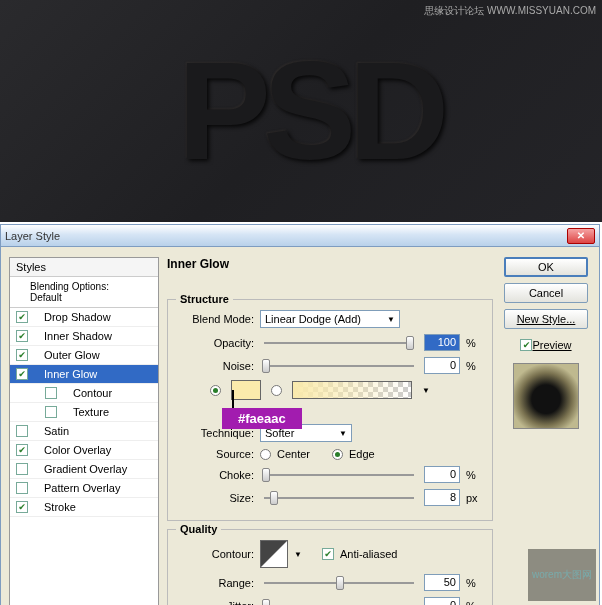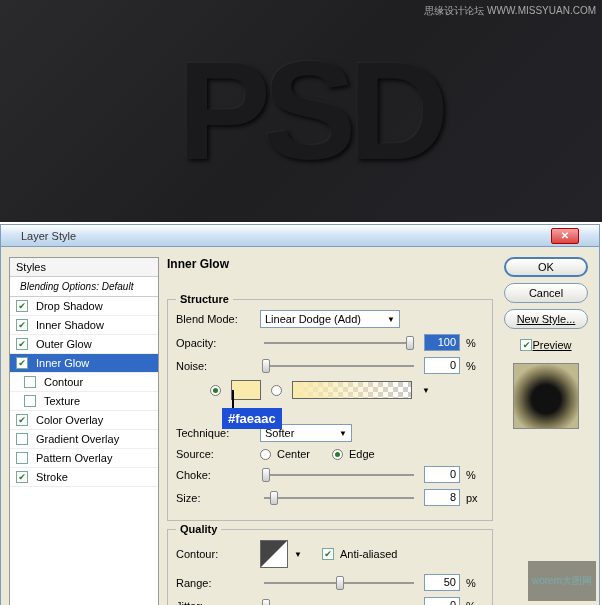--- a/index.html
+++ b/index.html
@@ -1,61 +1,61 @@
 <!DOCTYPE html>
 <html><head>
 <meta charset="utf-8">
 <style>
   * { box-sizing: border-box; margin: 0; padding: 0; font-family: Tahoma, sans-serif; font-size: 11px; }
   body { background: #fff; width: 602px; }
   .preview-img { width: 602px; height: 222px; background: linear-gradient(135deg, #2a2a2d 0%, #1f1f22 50%, #242428 100%); position: relative; display: flex; align-items: center; justify-content: center; padding-left: 17px; }
   .psd-text { font-size: 140px; font-weight: 900; font-family: Arial Black, sans-serif; color: #1a1a1c; text-shadow: 2px 2px 4px rgba(0,0,0,0.8), -1px -1px 2px rgba(80,70,60,0.3); letter-spacing: -8px; }
   .watermark-top { position: absolute; top: 4px; right: 6px; color: #aaa; font-size: 10px; }
   .dialog { width: 600px; border: 1px solid #7e9cc0; background: #ece9d8; margin-top: 2px; }
-  .titlebar { height: 22px; background: linear-gradient(#fff, #d6e5f5 45%, #b9d1ea); display: flex; align-items: center; padding: 0 20px; border-bottom: 1px solid #7e9cc0; }
+  .titlebar { height: 22px; background: linear-gradient(#fff, #d6e5f5 45%, #b9d1ea); display: flex; align-items: center; padding: 0 4px; border-bottom: 1px solid #7e9cc0; }
   .titlebar span { color: #333; }
   .titlebar .spacer { flex: 1; }
   .close-btn { width: 28px; height: 16px; background: linear-gradient(#f5a3a3, #d44); border: 1px solid #a00; border-radius: 2px; display: flex; align-items: center; justify-content: center; color: #fff; font-weight: bold; font-size: 10px; cursor: pointer; }
   .body { display: flex; padding: 10px 8px; gap: 8px; }
   .styles-panel { width: 150px; border: 1px solid #999; background: #fff; }
   .styles-header { padding: 3px 6px; border-bottom: 1px solid #ccc; background: #f5f5f5; }
-  .styles-sub { padding: 4px 10px; border-bottom: 1px solid #ccc; background: #fff; font-size: 10px; font-style: italic; }
-  .style-item { padding: 3px 6px; border-bottom: 1px solid #eee; display: flex; align-items: center; gap: 8px; cursor: pointer; }
+  .styles-sub { padding: 4px 20px; border-bottom: 1px solid #ccc; background: #fff; font-size: 10px; }
+  .style-item { padding: 3px 6px; border-bottom: 1px solid #eee; display: flex; align-items: center; gap: 16px; cursor: pointer; }
   .style-item.selected { background: #316ac5; color: #fff; }
-  .style-item.indent { padding-left: 14px; }
+  .style-item.indent { padding-left: 35px; }
   .chk { width: 12px; height: 12px; border: 1px solid #7a9; background: #fff; display: inline-flex; align-items: center; justify-content: center; font-size: 9px; color: #2a7e2a; }
   .chk.checked::before { content: "✔"; }
   .main-panel { flex: 1; }
   .section-title { font-weight: bold; font-size: 12px; margin-bottom: 4px; }
   .groupbox { border: 1px solid #bbb; padding: 10px 8px 8px; margin-bottom: 8px; position: relative; }
   .groupbox .legend { position: absolute; top: -7px; left: 8px; background: #ece9d8; padding: 0 4px; font-weight: bold; }
   .row { display: flex; align-items: center; margin-bottom: 6px; gap: 6px; }
-  .row label { width: 78px; }
+  .row label { width: 78px; text-align: right; }
   .select { border: 1px solid #7f9db9; background: #fff; padding: 1px 4px; height: 18px; display: flex; align-items: center; gap: 0; cursor: pointer; }
   .select .arrow { margin-left: auto; font-size: 8px; }
   .slider { flex: 1; height: 16px; position: relative; display: flex; align-items: center; }
   .slider .track { height: 2px; background: #999; flex: 1; margin: 0 4px; }
   .slider .thumb { width: 8px; height: 14px; background: linear-gradient(#fff,#ccc); border: 1px solid #888; border-radius: 2px; position: absolute; top: 1px; cursor: pointer; }
   .numbox { width: 36px; height: 17px; border: 1px solid #7f9db9; background: #fff; text-align: right; padding: 1px 3px; }
   .numbox.sel { background: #316ac5; color: #fff; }
   .unit { width: 18px; }
   .radio { width: 11px; height: 11px; border: 1px solid #777; border-radius: 50%; display: inline-flex; align-items: center; justify-content: center; background: #fff; cursor: pointer; }
   .radio.on::before { content: ""; width: 5px; height: 5px; background: #2a7e2a; border-radius: 50%; }
   .color-swatch { width: 30px; height: 20px; border: 1px solid #666; cursor: pointer; }
   .gradient-swatch { width: 120px; height: 18px; border: 1px solid #666; background: linear-gradient(to right, #faeaac, rgba(250,234,172,0.1)); background-color: #fff; background-image: linear-gradient(to right, #faeaac, transparent), repeating-conic-gradient(#ccc 0 25%, #fff 0 50%); background-size: 100% 100%, 10px 10px; cursor: pointer; }
-  .callout { position: absolute; background: #1d4ed8; color: #fff; padding: 3px 6px; font-weight: bold; font-size: 13px; left: 54px; top: 36px; }
+  .callout { position: absolute; background: #a21caf; color: #fff; padding: 3px 16px; font-weight: bold; font-size: 13px; left: 54px; top: 36px; }
   .callout::before { content: ""; position: absolute; top: -18px; left: 10px; width: 2px; height: 18px; background: #000; }
   .contour-swatch { width: 28px; height: 28px; border: 1px solid #666; background: linear-gradient(135deg, #444 0%, #444 48%, #fff 52%, #fff 100%); cursor: pointer; }
   .mini-arrow { font-size: 8px; cursor: pointer; }
   .right-panel { width: 90px; display: flex; flex-direction: column; gap: 6px; align-items: center; }
-  .btn { width: 84px; height: 20px; border: 1px solid #7f9db9; background: linear-gradient(#fff, #e3e3dd); border-radius: 10px; cursor: pointer; display: flex; align-items: center; justify-content: center; }
+  .btn { width: 84px; height: 20px; border: 1px solid #7f9db9; background: linear-gradient(#fff, #e3e3dd); border-radius: 2px; cursor: pointer; display: flex; align-items: center; justify-content: center; }
   .btn.default { border: 2px solid #4a7ebb; }
   .preview-row { display: flex; align-items: center; margin-top: 4px; }
   .preview-thumb { width: 66px; height: 66px; border: 1px solid #888; background: radial-gradient(circle at 50% 55%, #111 30%, #7a7250 55%, #bfb98f 75%); margin-top: 6px; }
-  .bottom-wm { position: fixed; bottom: 4px; right: 6px; font-size: 10px; color: #7aa; background: rgba(0,0,0,0.4); padding: 13px 4px; }
+  .bottom-wm { position: fixed; bottom: 4px; right: 6px; font-size: 10px; color: #7aa; background: rgba(0,0,0,0.4); padding: 19px 4px; }
   .swatch-row-wrap { position: relative; margin-top: 28px; }
 </style>
 </head>
 <body>
 
 <div class="preview-img">
   <div class="watermark-top">思缘设计论坛 WWW.MISSYUAN.COM</div>
   <div class="psd-text">PSD</div>
 </div>
 
@@ -88,20 +88,24 @@
           </div>
           <div class="style-item indent">
             <span class="chk"></span>
             <span>Contour</span>
           </div>
           <div class="style-item indent">
             <span class="chk"></span>
             <span>Texture</span>
           </div>
           <div class="style-item">
+            <span class="chk"></span>
+            <span>Satin</span>
+          </div>
+          <div class="style-item">
             <span class="chk checked"></span>
             <span>Color Overlay</span>
           </div>
           <div class="style-item">
             <span class="chk"></span>
             <span>Gradient Overlay</span>
           </div>
           <div class="style-item">
             <span class="chk"></span>
             <span>Pattern Overlay</span>

